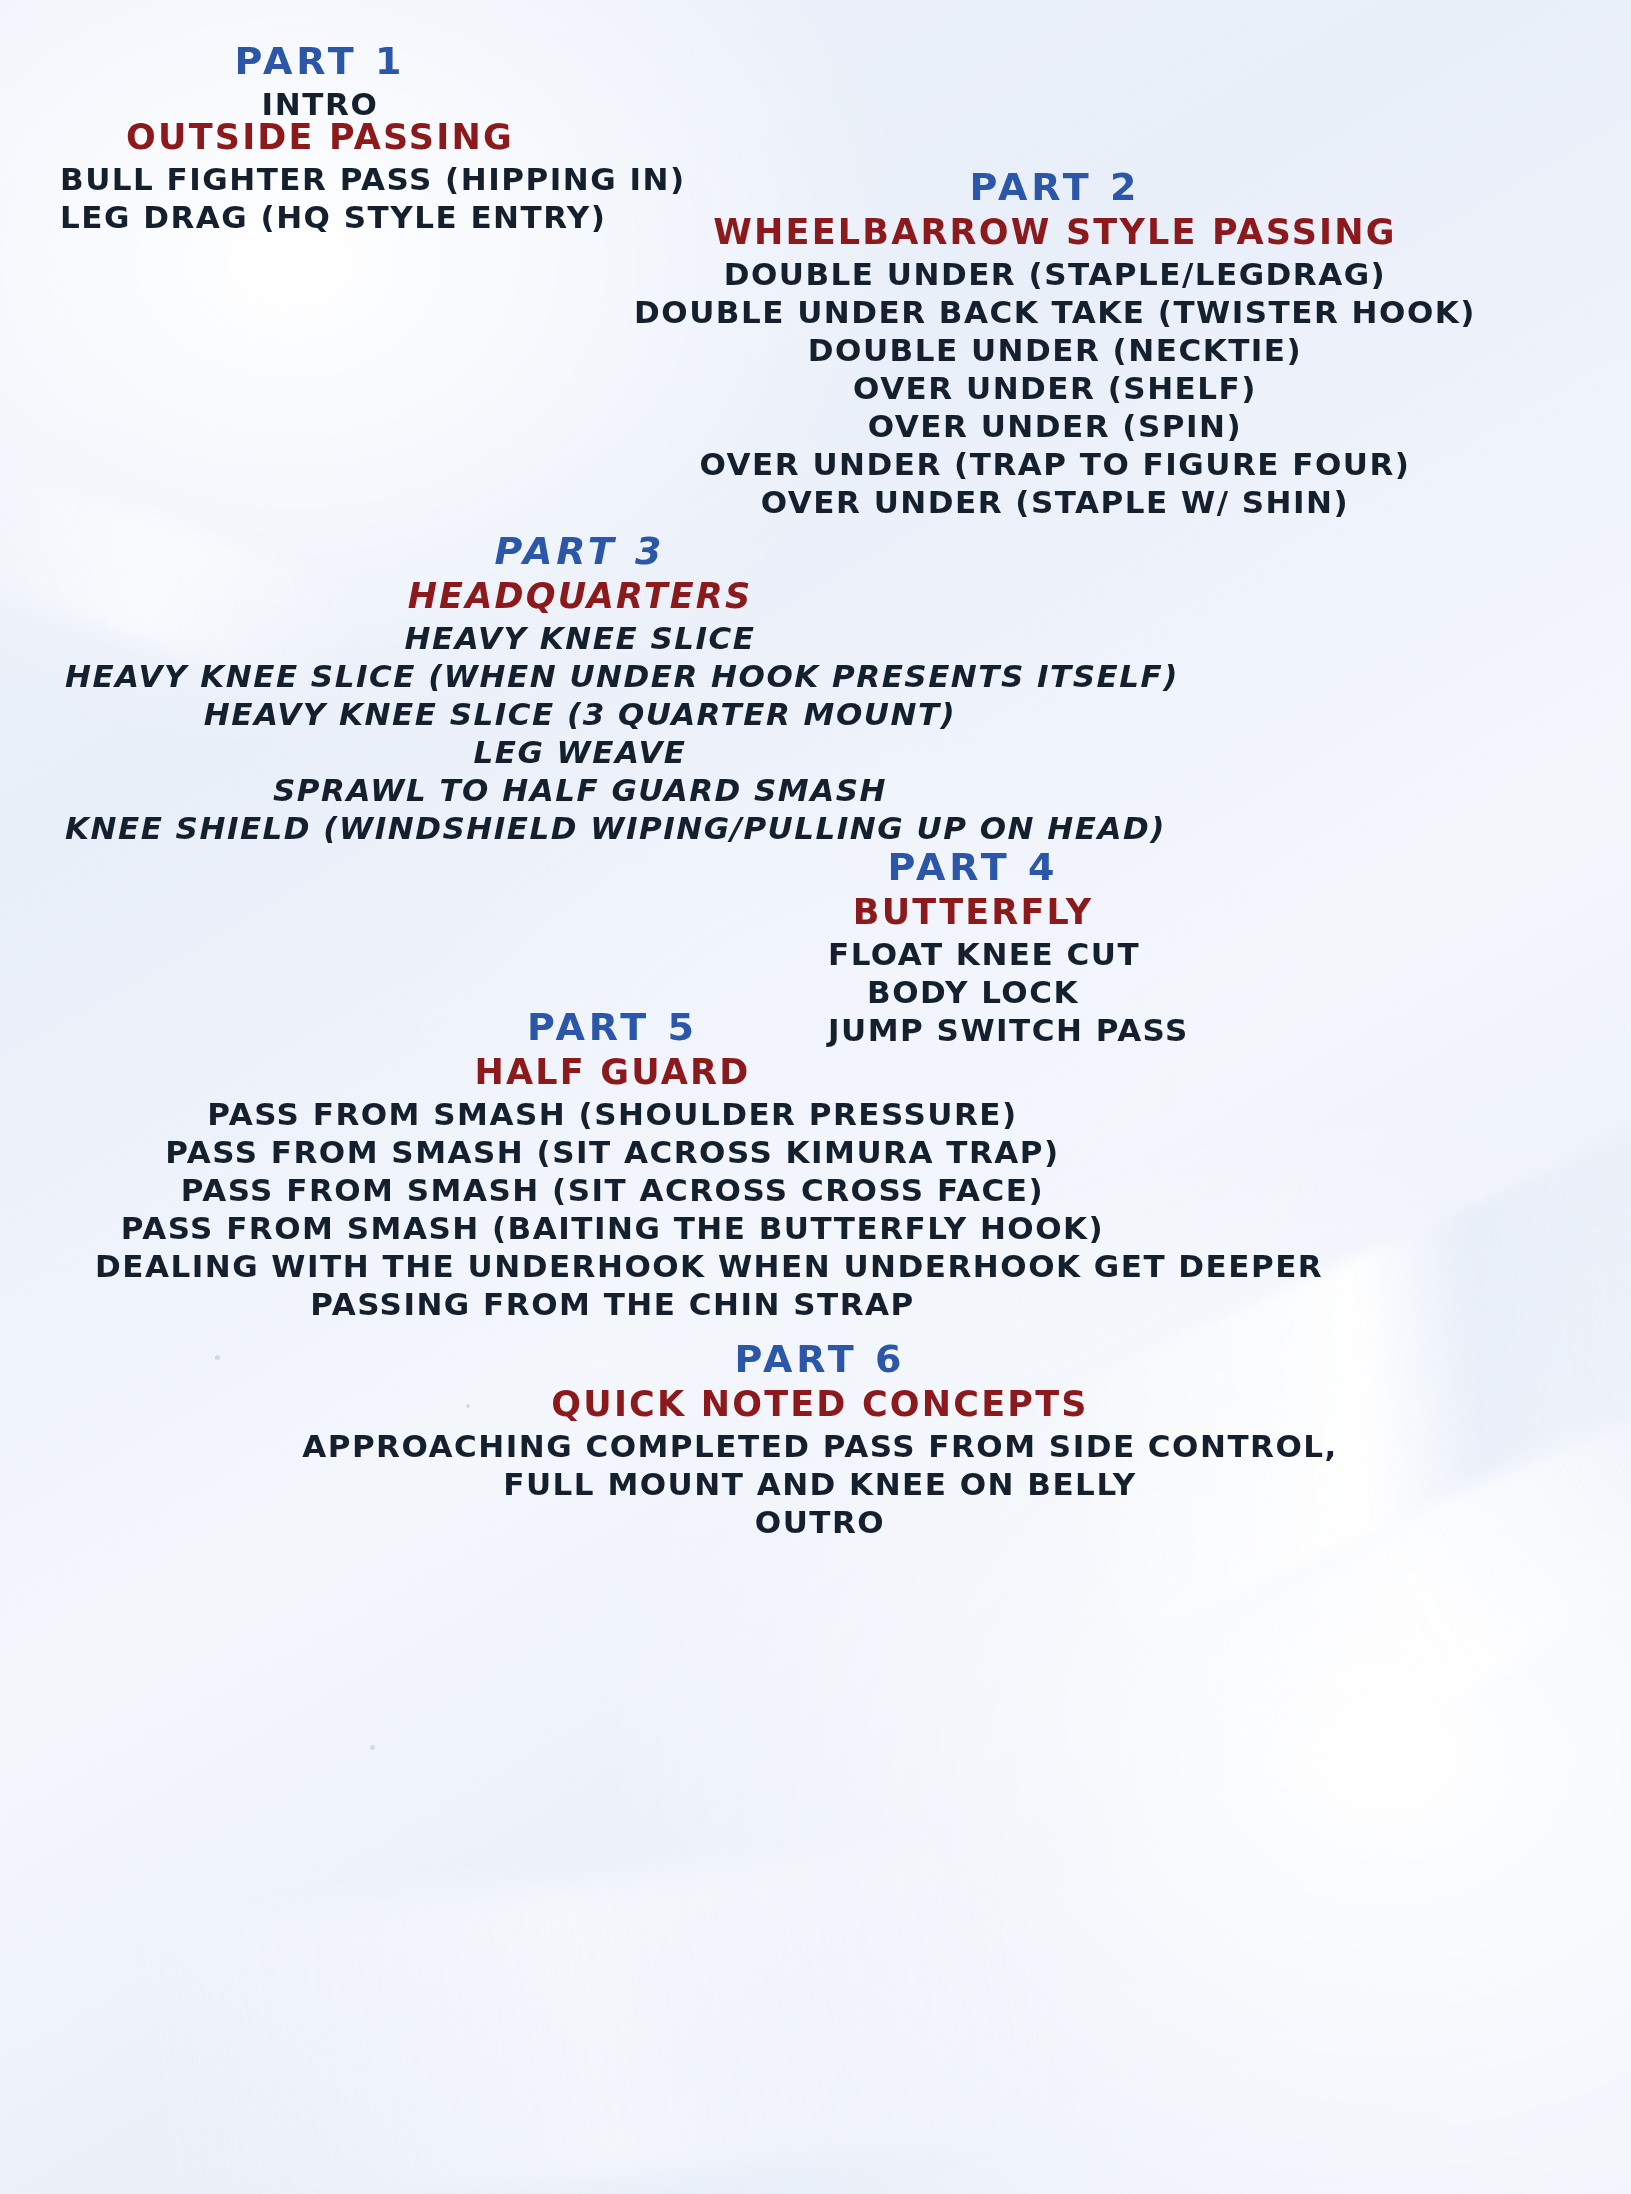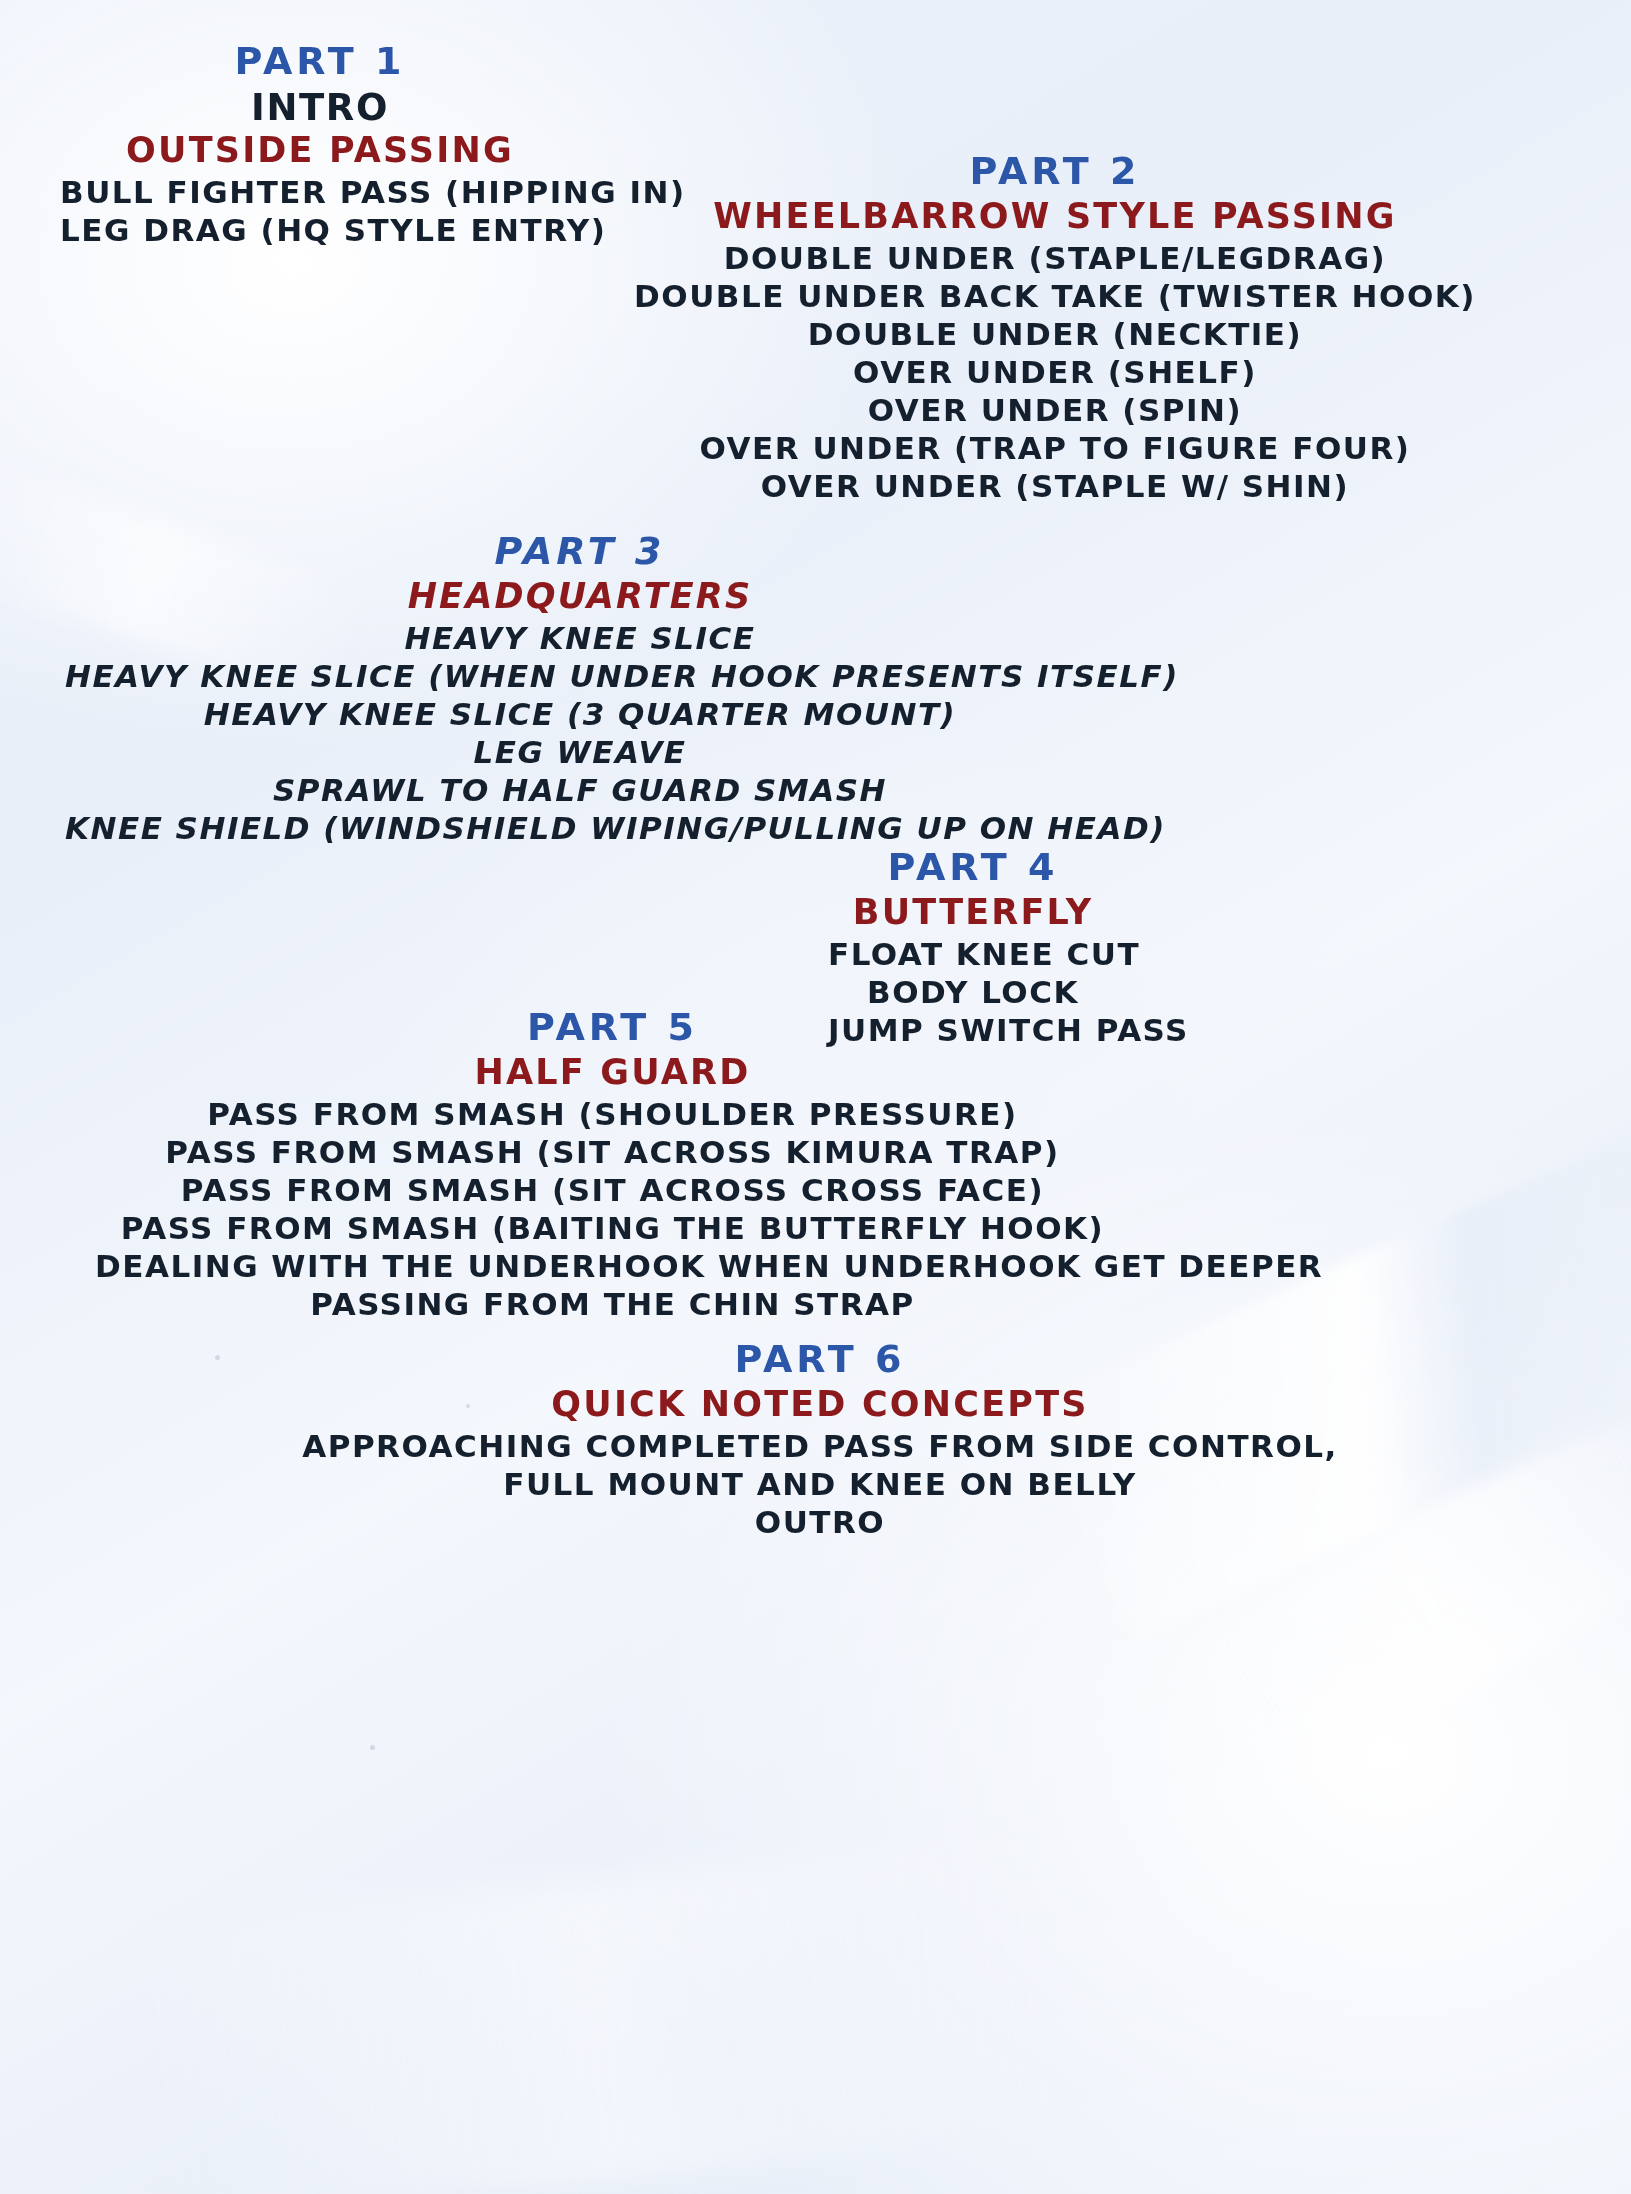--- a/index.html
+++ b/index.html
@@ -83,36 +83,35 @@
   .section-title {
     color: #8c1a1c;
     font-weight: bold;
     font-size: 35px;
     letter-spacing: 2.2px;
     margin-bottom: 9px;
   }
   .plain-line {
     color: #15202e;
     font-weight: bold;
-    font-size: 37px;
+    font-size: 31px;
     letter-spacing: 1.6px;
-    margin-bottom: 7px;
   }
   .item {
     color: #15202e;
     font-weight: bold;
     font-size: 31px;
     letter-spacing: 1.5px;
     margin-bottom: 7px;
     white-space: nowrap;
   }
 
   
   #sec1 { left: 60px;  top: 42px;  width: 520px; }
-  #sec2 { left: 500px; top: 152px; width: 1120px; }
+  #sec2 { left: 500px; top: 168px; width: 1120px; }
   #sec3 { left: 65px;  top: 532px; width: 1030px; font-style: italic; }
   #sec4 { left: 800px; top: 848px; width: 320px; }
   #sec5 { left: 95px;  top: 1008px; width: 1035px; }
   #sec6 { left: 300px; top: 1340px; width: 1040px; }
 
   #sec2 { left: 495px; }
   #sec4 { left: 828px; text-align: center; width: 290px; }
 </style>
 </head>
 <body>

